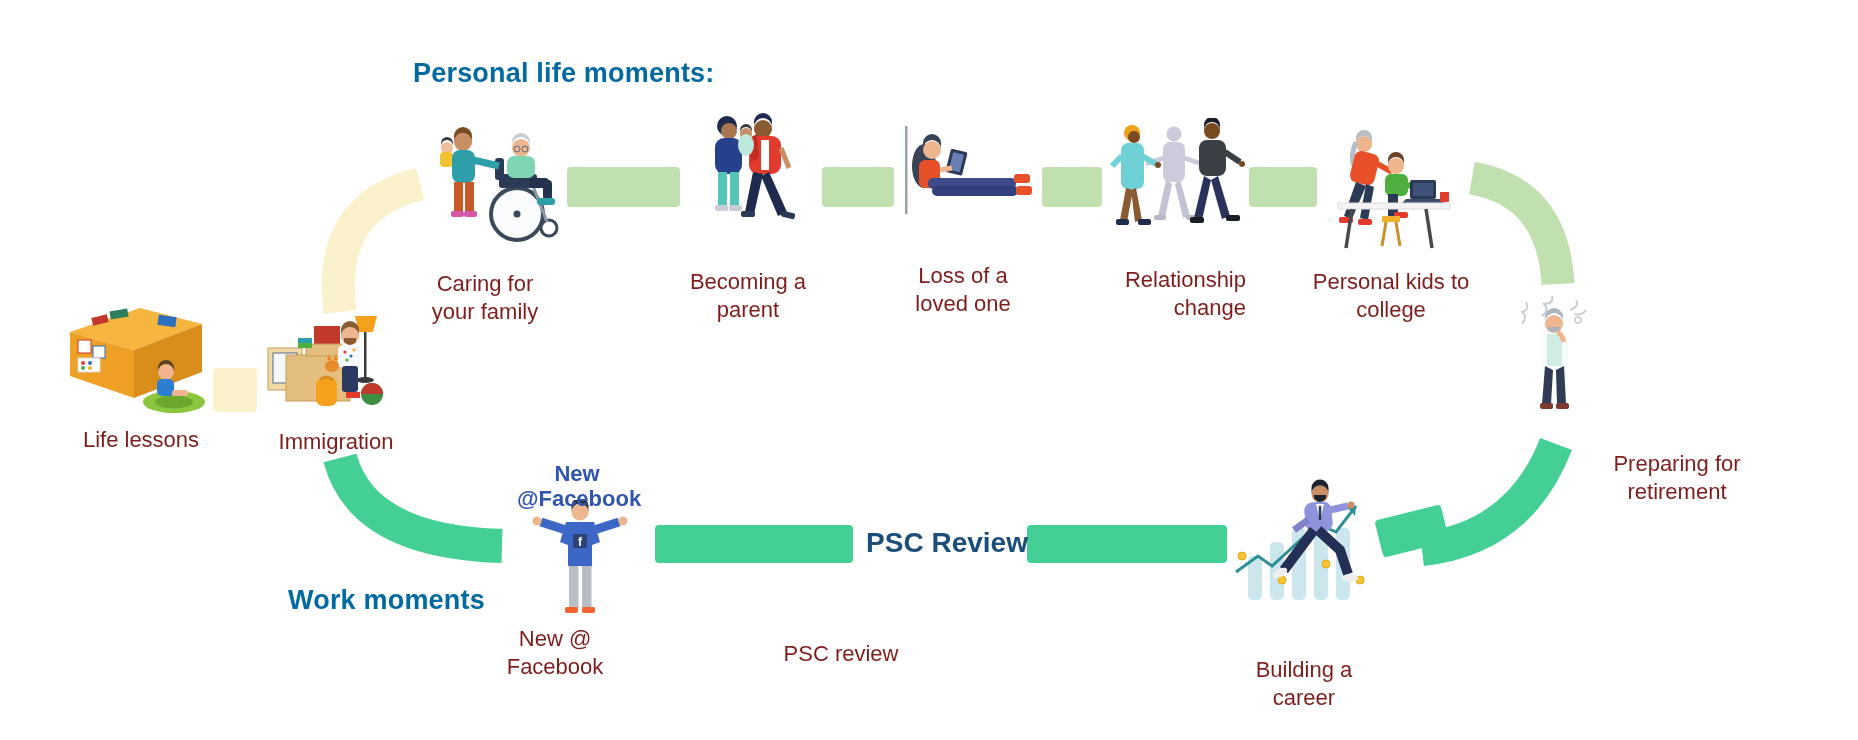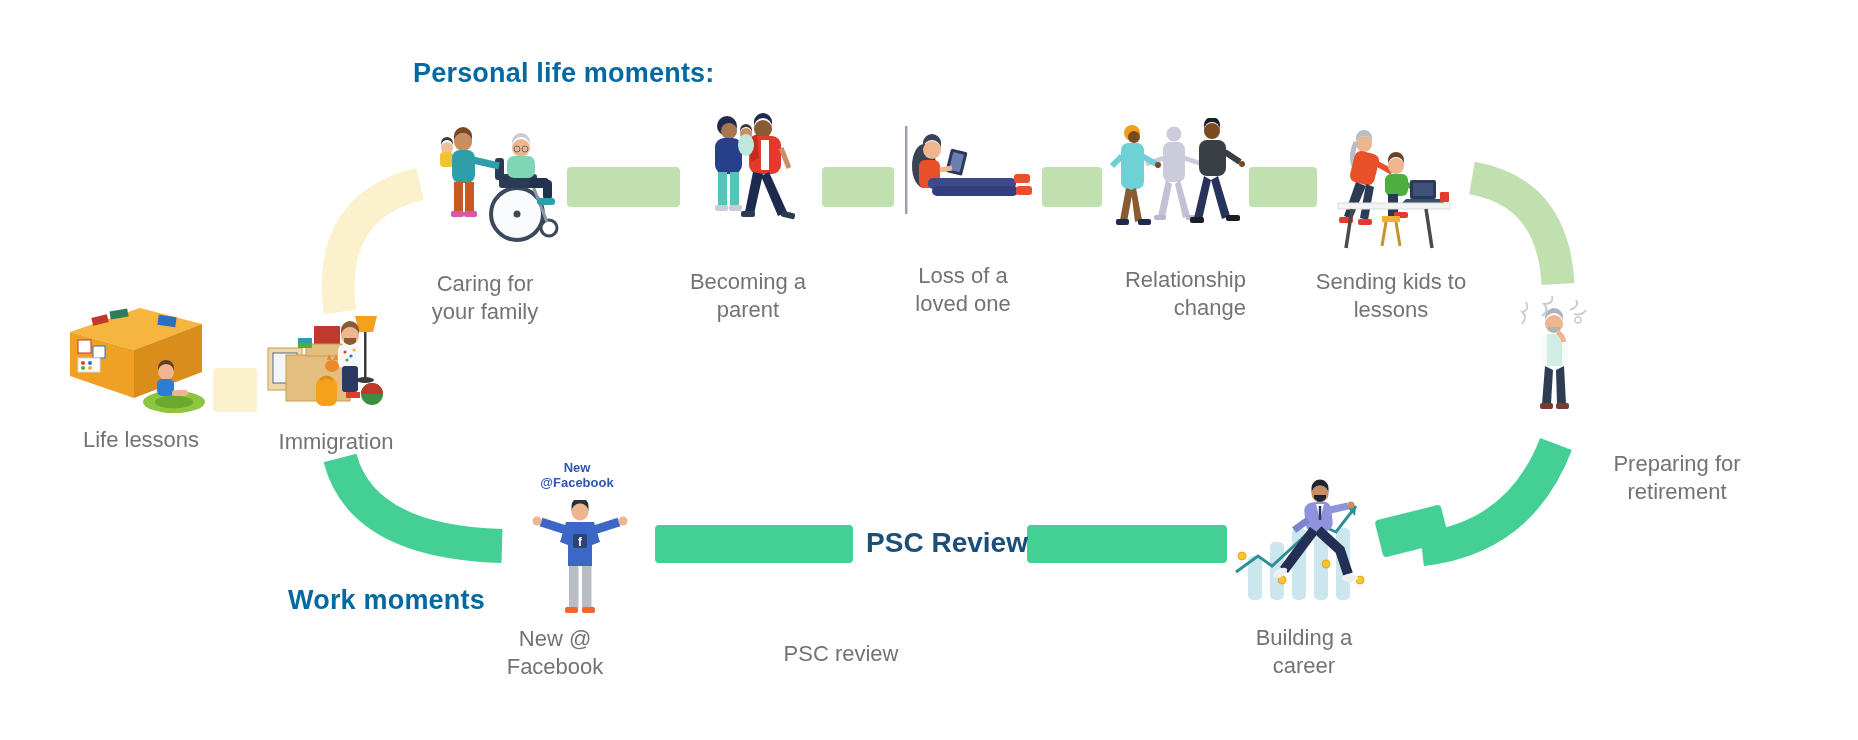--- a/index.html
+++ b/index.html
@@ -5,27 +5,27 @@
   html,body{margin:0;padding:0;background:#fff;}
   #canvas{
     position:relative;width:1858px;height:740px;background:#ffffff;
     font-family:"Liberation Sans", sans-serif;overflow:hidden;
   }
   .abs{position:absolute;}
   .hdr{
     font-weight:bold;font-size:27px;color:#0369a1;white-space:nowrap;letter-spacing:0.2px;
   }
   .lbl{
-    font-size:22px;color:#737373;text-align:center;line-height:1.28;
+    font-size:22px;color:#7f1d1d;text-align:center;line-height:1.28;
   }
   .banner{
     font-weight:bold;font-size:28px;color:#1B4E79;text-align:center;white-space:nowrap;
   }
   .fb-badge{
-    font-weight:bold;font-size:13px;color:#3056AE;text-align:center;line-height:1.15;
+    font-weight:bold;font-size:22px;color:#3056AE;text-align:center;line-height:1.15;
   }
   .conn{border-radius:4px;}
   .conn.light{background:#C1E0AF;}
   .conn.emerald{background:#44D095;}
   .conn.cream{background:#FBF1CC;}
   svg{display:block;}
 </style>
 </head>
 <body>
 
@@ -291,23 +291,23 @@
 
   <div class="abs fb-badge" style="left:517px;top:461px;width:120px;">
     <div>New</div>
     <div>@Facebook</div>
   </div>
 
   <div class="abs lbl" style="left:415px;top:270px;width:140px;">Caring for your family</div>
   <div class="abs lbl" style="left:683px;top:268px;width:130px;">Becoming a parent</div>
   <div class="abs lbl" style="left:907px;top:262px;width:112px;">Loss of a loved one</div>
   <div class="abs lbl" style="left:1110px;top:266px;width:136px;text-align:right;">Relationship change</div>
-  <div class="abs lbl" style="left:1310px;top:268px;width:162px;">Sending kids to lessons</div>
+  <div class="abs lbl" style="left:1310px;top:268px;width:162px;">Personal kids to college</div>
   <div class="abs lbl" style="left:1597px;top:450px;width:160px;">Preparing for retirement</div>
 
   <div class="abs lbl" style="left:61px;top:426px;width:160px;white-space:nowrap;">Life lessons</div>
   <div class="abs lbl" style="left:256px;top:428px;width:160px;white-space:nowrap;">Immigration</div>
 
   <div class="abs lbl" style="left:499px;top:625px;width:112px;">New @ Facebook</div>
   <div class="abs lbl" style="left:761px;top:640px;width:160px;white-space:nowrap;">PSC review</div>
-  <div class="abs lbl" style="left:1242px;top:624px;width:124px;">Building a career</div>
+  <div class="abs lbl" style="left:1242px;top:656px;width:124px;">Building a career</div>
 
 </div>
 
 </body></html>

